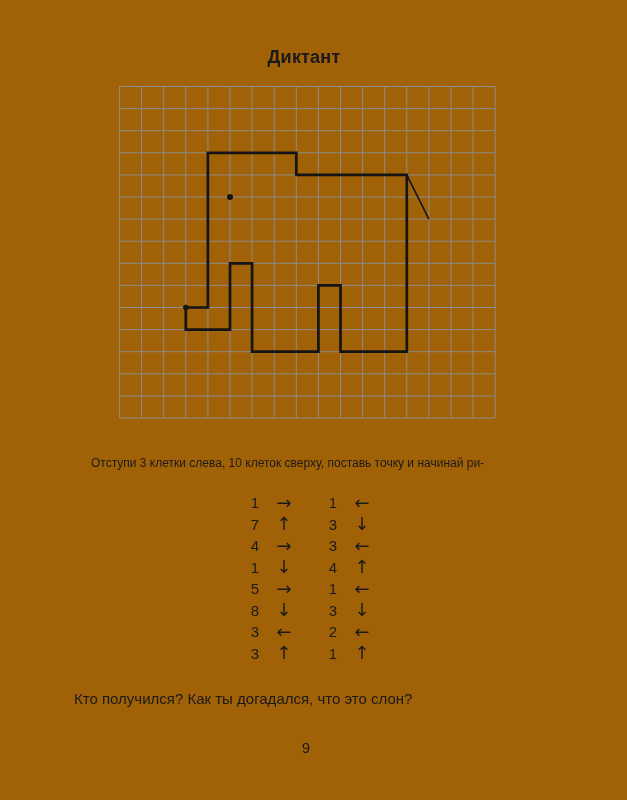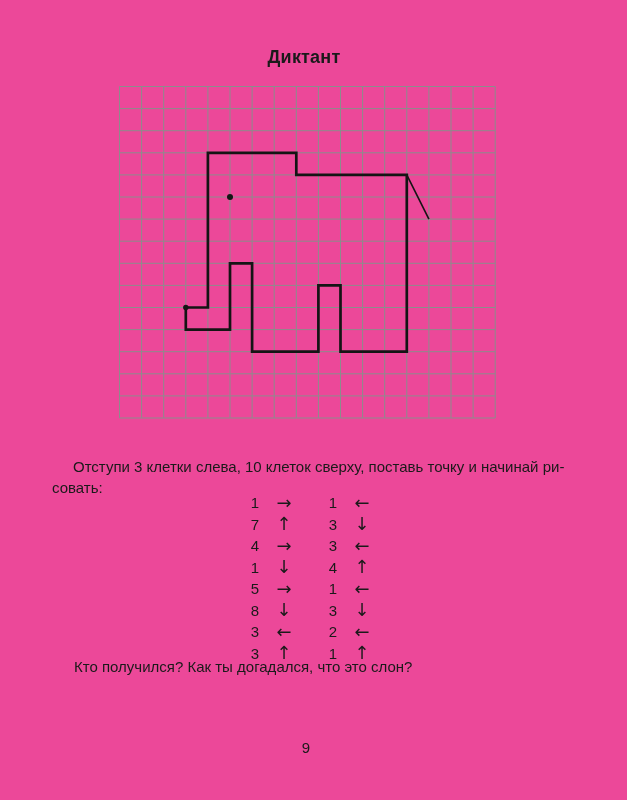--- a/index.html
+++ b/index.html
@@ -1,43 +1,43 @@
 <!DOCTYPE html>
 <html><head>
 <meta charset="utf-8">
 <style>
   html,body{margin:0;padding:0;}
   body{
     width:627px;height:800px;background:#ffffff;
     font-family:"Liberation Sans",sans-serif;color:#1a1a1a;
   }
-  .page{position:relative;width:627px;height:800px;background:#ec4899;overflow:hidden;}
+  .page{position:relative;width:627px;height:800px;background:#a16207;overflow:hidden;}
   .title{
     position:absolute;top:47px;left:0;width:608px;text-align:center;
     font-size:18px;font-weight:bold;letter-spacing:.2px;
   }
   .figure{position:absolute;left:119px;top:86px;width:377px;height:333px;}
   .para{
-    position:absolute;left:52px;top:441px;width:556px;
-    font-size:15px;line-height:21px;
+    position:absolute;left:70px;top:441px;width:556px;
+    font-size:12px;line-height:21px;
   }
   .para .l1{display:block;text-indent:21px;}
   .para .l2{display:block;}
   .steps{position:absolute;top:492px;left:0;width:627px;height:174px;}
   .step-col{position:absolute;top:0;}
   .step-col.c0{left:244px;}
   .step-col.c1{left:322px;}
   .step-row{display:flex;align-items:center;height:21.5px;}
   .step-n{width:22px;text-align:center;font-size:15px;}
   .step-a{
     width:26px;text-align:center;margin-left:5px;font-size:18px;
     font-family:"DejaVu Sans",sans-serif;line-height:1;
   }
   .questions{
-    position:absolute;left:52px;top:643px;width:540px;
+    position:absolute;left:52px;top:675px;width:540px;
     font-size:15px;line-height:17.8px;
   }
   .q-line{display:block;text-indent:22px;}
   .page-num{
     position:absolute;top:739px;left:0;width:612px;
     text-align:center;font-size:15px;
   }
 </style>
 </head>
 <body>
@@ -49,21 +49,20 @@
   <div class="figure" id="figure"><svg width="377" height="333" viewBox="0 0 377 333">
         <path d="M0.5 0.5V332.0M22.6 0.5V332.0M44.7 0.5V332.0M66.8 0.5V332.0M88.9 0.5V332.0M111.0 0.5V332.0M133.1 0.5V332.0M155.2 0.5V332.0M177.3 0.5V332.0M199.4 0.5V332.0M221.5 0.5V332.0M243.6 0.5V332.0M265.7 0.5V332.0M287.8 0.5V332.0M309.9 0.5V332.0M332.0 0.5V332.0M354.1 0.5V332.0M376.2 0.5V332.0M0.5 0.5H376.2M0.5 22.6H376.2M0.5 44.7H376.2M0.5 66.8H376.2M0.5 88.9H376.2M0.5 111.0H376.2M0.5 133.1H376.2M0.5 155.2H376.2M0.5 177.3H376.2M0.5 199.4H376.2M0.5 221.5H376.2M0.5 243.6H376.2M0.5 265.7H376.2M0.5 287.8H376.2M0.5 309.9H376.2M0.5 332.0H376.2" stroke="#8c8c8c" stroke-width="1" fill="none"></path>
         <polyline points="66.8,221.5 88.9,221.5 88.9,66.8 177.3,66.8 177.3,88.9 287.8,88.9 287.8,265.7 221.5,265.7 221.5,199.4 199.4,199.4 199.4,265.7 133.1,265.7 133.1,177.3 111.0,177.3 111.0,243.6 66.8,243.6 66.8,221.5" fill="none" stroke="#141414" stroke-width="2.7" stroke-linejoin="miter"></polyline>
         <line x1="287.8" y1="88.9" x2="309.9" y2="133.1" stroke="#141414" stroke-width="1.6"></line>
         <circle cx="111.0" cy="111.0" r="3" fill="#141414"></circle>
         <circle cx="66.8" cy="221.5" r="2.7" fill="#141414"></circle>
       </svg></div>
 
   <p class="para">
     <span class="l1">Отступи 3 клетки слева, 10 клеток сверху, поставь точку и начинай ри-</span>
-    <span class="l2">совать:</span>
   </p>
 
   <div class="steps" id="steps">
       <div class="step-col c0">
         <div class="step-row">
           <span class="step-n">1</span>
           <span class="step-a">→</span>
         </div>
         <div class="step-row">
           <span class="step-n">7</span>

